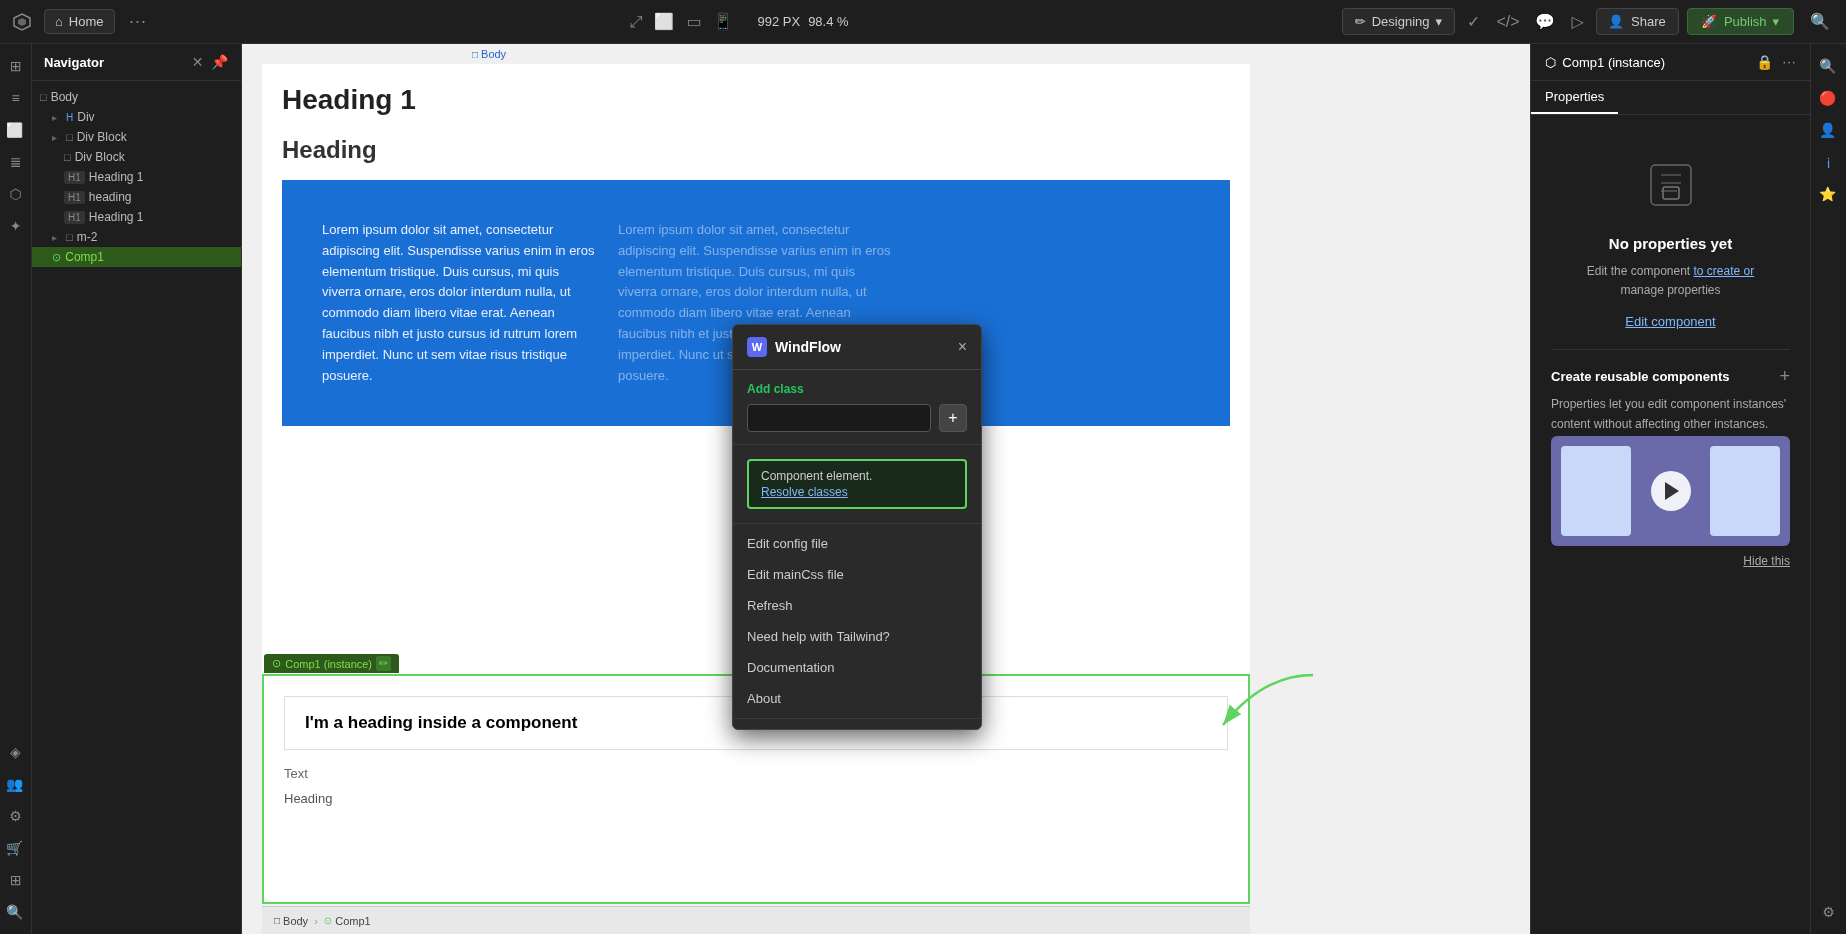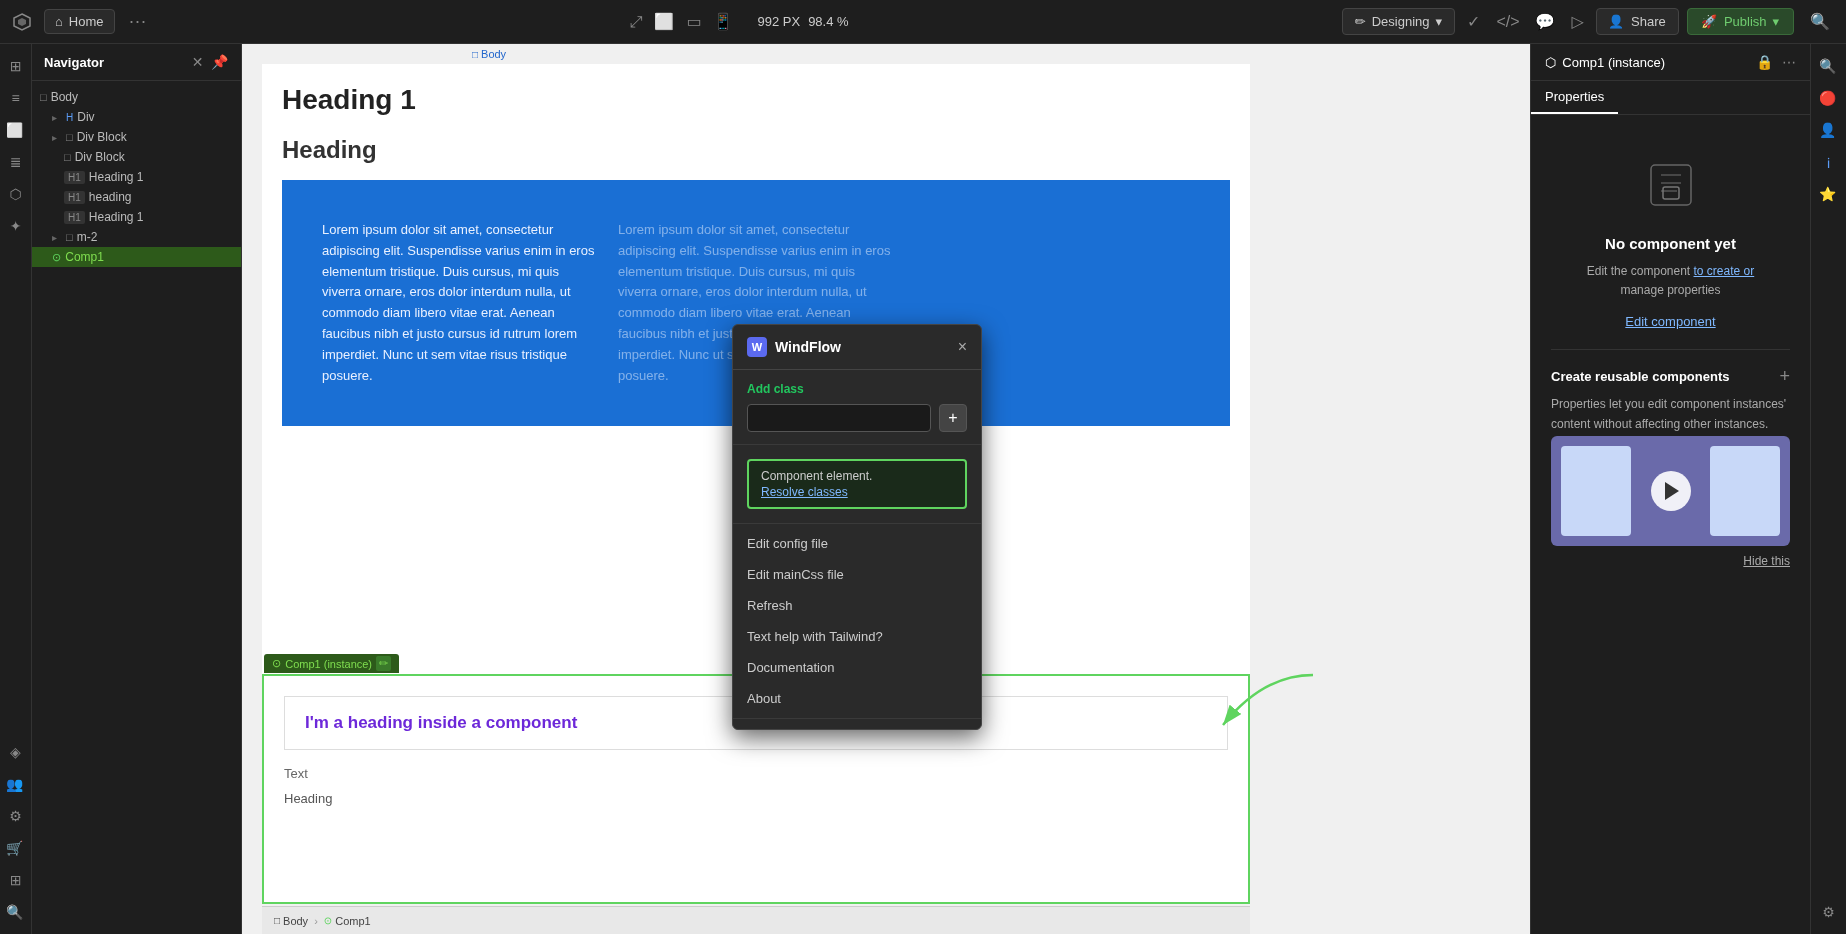--- a/index.html
+++ b/index.html
@@ -339,21 +339,21 @@
         </div>
       </div>
 
       <div style="position:absolute;bottom:0;left:0;right:0;height:230px;border:2px solid #5fd45f;background:#fff;z-index:5;">
         <div style="position:absolute;top:-22px;left:0;display:flex;align-items:center;gap:4px;background:#2d5a1a;color:#7fdd4f;font-size:11px;padding:2px 8px;border-radius:3px 3px 0 0;">
           <span>⊙</span>
           <span>Comp1 (instance)</span>
           <span style="background:#3a7a2a;border-radius:2px;padding:1px 3px;cursor:pointer;">✏</span>
         </div>
         <div style="padding:20px;">
-          <div style="border:1px solid #ddd;padding:16px 20px;margin-bottom:16px;font-size:17px;font-weight:600;color:#6d28d9;">I'm a heading inside a component</div>
+          <div style="border:1px solid #ddd;padding:16px 20px;margin-bottom:16px;font-size:17px;font-weight:600;color:#000000;">I'm a heading inside a component</div>
           <div style="font-size:13px;color:#666;margin-bottom:10px;">Text</div>
           <div style="font-size:13px;color:#555;">Heading</div>
         </div>
       </div>
     </div>
 
     <div class="canvas-bottom-bar">
       <div class="bottom-bar-item">
         <span style="font-size:10px;">□</span>
         <span>Body</span>
@@ -398,21 +398,21 @@
             </marker>
           </defs>
         </svg>
       </div>
 
       <div class="windflow-menu">
         <div class="windflow-menu-divider"></div>
         <a class="windflow-menu-item">Edit config file</a>
         <a class="windflow-menu-item">Edit mainCss file</a>
         <a class="windflow-menu-item">Refresh</a>
-        <a class="windflow-menu-item">Text help with Tailwind?</a>
+        <a class="windflow-menu-item">Need help with Tailwind?</a>
         <a class="windflow-menu-item">Documentation</a>
         <a class="windflow-menu-item">About</a>
         <div class="windflow-menu-divider"></div>
       </div>
     </div>
   </div>
 
   <div class="right-panel">
     <div class="right-panel-header">
       <div class="right-panel-title">
@@ -429,21 +429,21 @@
     </div>
     <div class="right-panel-content">
       <div class="no-props-section">
         <div class="no-props-icon">
           <svg width="60" height="60" viewBox="0 0 60 60" fill="none">
             <rect x="10" y="10" width="40" height="40" rx="4" stroke="#666" stroke-width="1.5" fill="none"></rect>
             <path d="M20 20 L40 20 M20 28 L40 28 M20 36 L36 36" stroke="#555" stroke-width="1.5"></path>
             <rect x="22" y="32" width="16" height="12" rx="2" fill="none" stroke="#777" stroke-width="1.5"></rect>
           </svg>
         </div>
-        <div class="no-props-title">No component yet</div>
+        <div class="no-props-title">No properties yet</div>
         <div class="no-props-desc">
           <span>Edit the component</span>
           <span> </span>
           <a style="color:#7fb8ff;text-decoration:underline;cursor:pointer;">to create or</a>
           <br>manage properties
         </div>
         <a class="edit-component-link">Edit component</a>
       </div>
 
       <div class="create-reusable-section">

